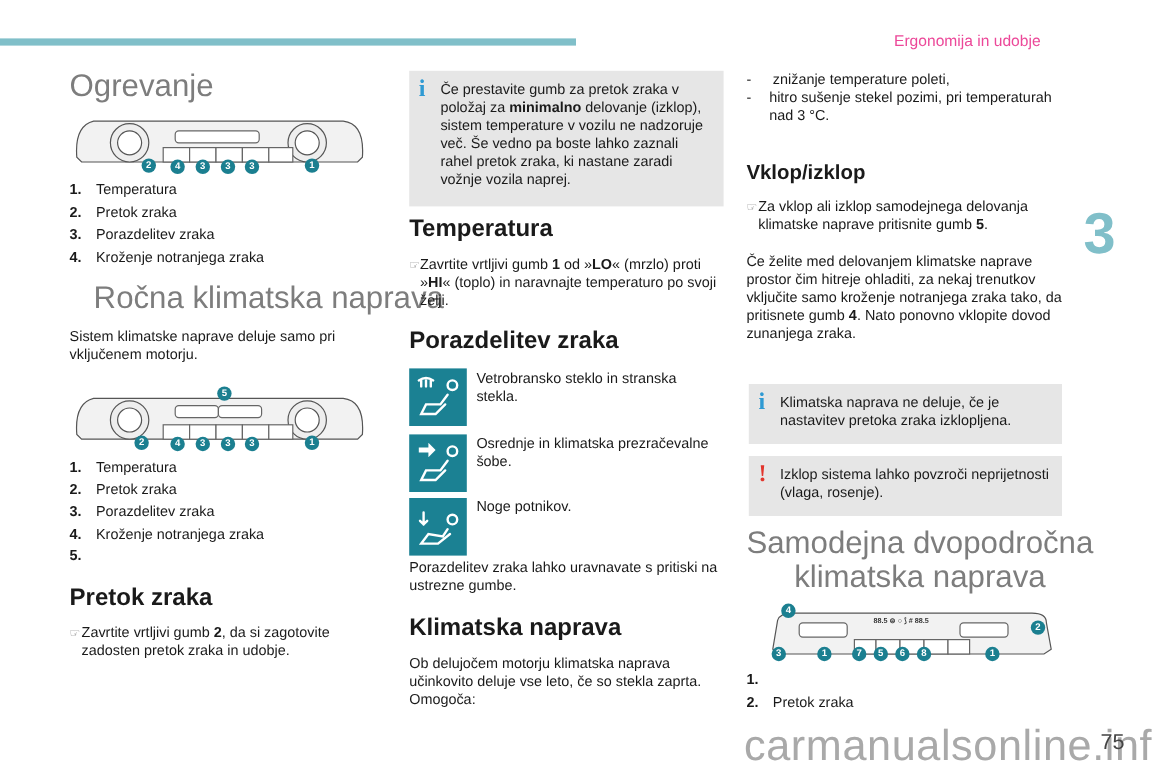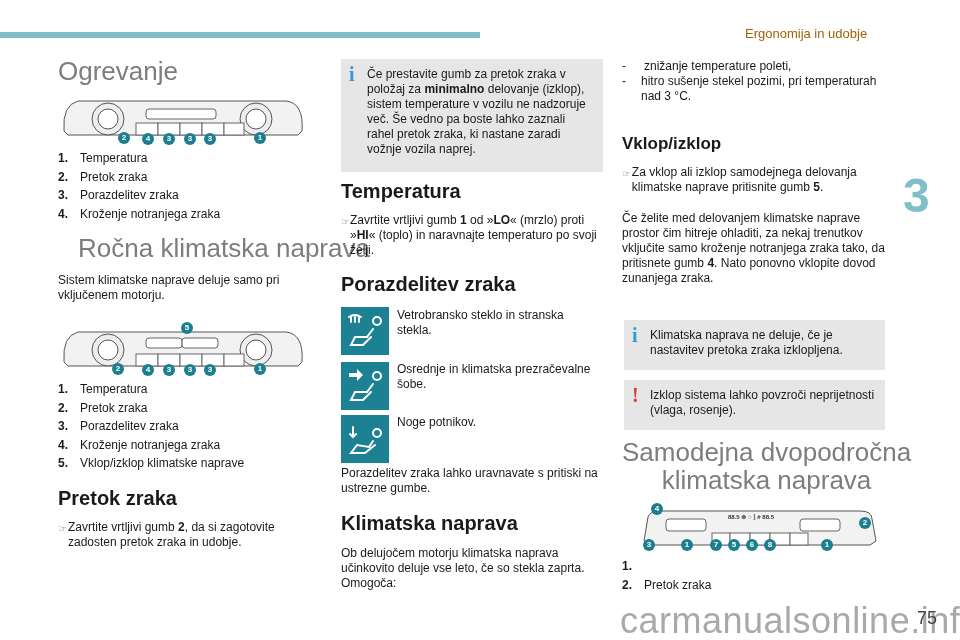--- a/index.html
+++ b/index.html
@@ -1,20 +1,20 @@
 <!DOCTYPE html>
 <html><head>
 <meta charset="utf-8">
 <style>
   html, body { margin:0; padding:0; }
   body { width:960px; height:640px; background:#ffffff; position:relative; overflow:hidden;
          font-family:"Liberation Sans", sans-serif; color:#1a1a1a; }
   .abs { position:absolute; }
   .topbar { left:0; top:32px; width:480px; height:6px; background:#80bfc9; }
-  .runhead { left:745px; top:26px; font-size:13px; color:#a16207; }
+  .runhead { left:745px; top:26px; font-size:13px; color:#ec4899; }
   .chapter { left:903px; top:168px; font-size:48px; font-weight:bold; color:#80bfc9; }
 
   .h1 { font-size:26px; color:#7d7d7d; font-weight:normal; line-height:28px;text-align:center; }
   .h2 { font-size:20px; font-weight:bold; color:#1a1a1a; }
   .body { font-size:12px; line-height:15px; color:#1a1a1a; }
   .list { font-size:12px; line-height:18.5px; }
   .list .row { display:flex; }
   .list .num { width:22px; font-weight:bold; }
 
   .note { background:#e6e6e6; font-size:12px; line-height:15px; padding:8px 10px 8px 26px; box-sizing:border-box; }
@@ -125,21 +125,20 @@
   <div class="row">
       <span class="num">3.</span>
       <span>Porazdelitev zraka</span>
     </div>
   <div class="row">
       <span class="num">4.</span>
       <span>Kroženje notranjega zraka</span>
     </div>
   <div class="row">
       <span class="num">5.</span>
-      <span>Vklop/izklop klimatske naprave</span>
     </div>
 </div>
 
 <div class="abs h2" style="left:58px;top:487px;">Pretok zraka</div>
 <div class="abs body bullet-row" style="left:58px;top:520px;width:250px;">
   <span class="hand">☞</span>
   <span><span>Zavrtite vrtljivi gumb </span><b>2</b><span>, da si zagotovite zadosten pretok zraka in udobje.</span></span>
 </div>
 
 <div class="abs note" style="left:341px;top:59px;width:262px;height:113px;">

